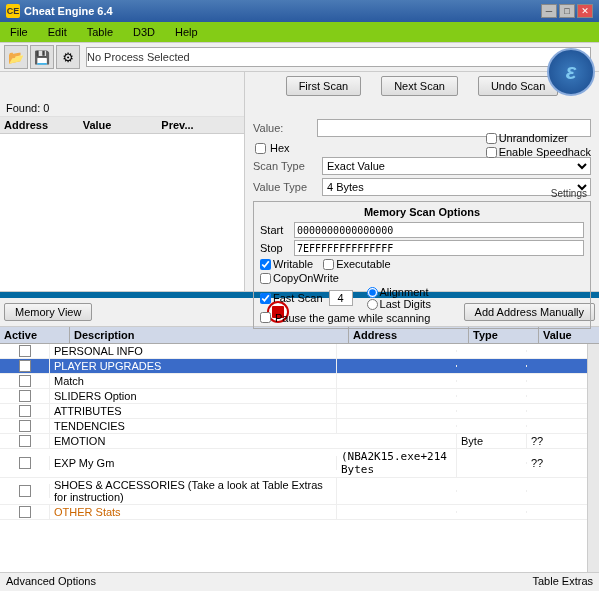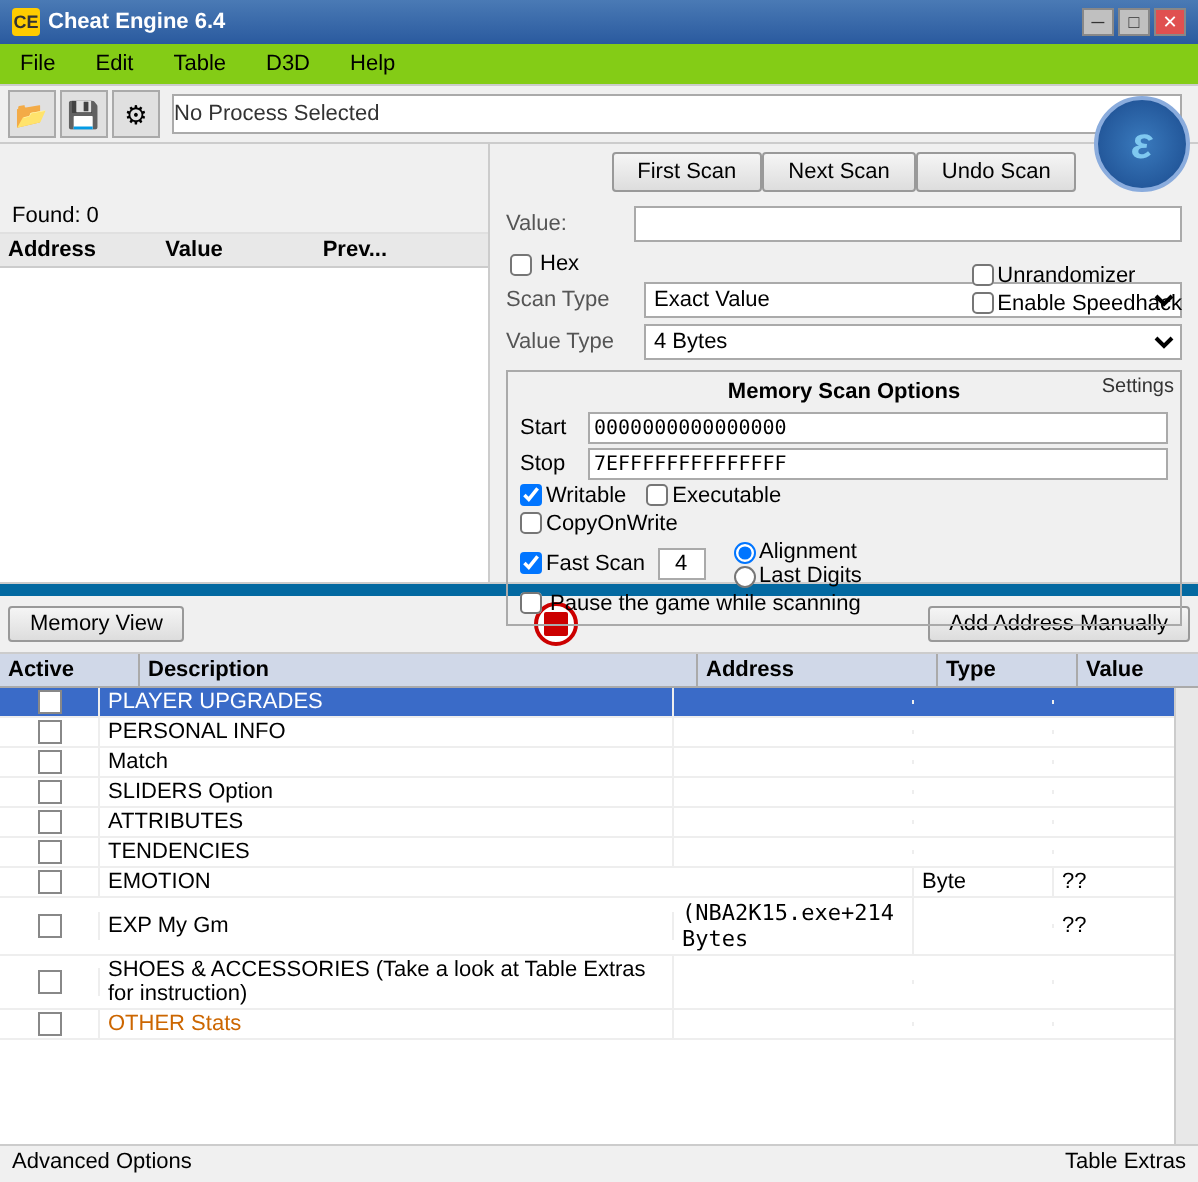--- a/index.html
+++ b/index.html
@@ -158,23 +158,23 @@
     .right-panel {
       flex: 1;
       padding: 4px 8px;
       display: flex;
       flex-direction: column;
       gap: 3px;
       position: relative;
     }
     .scan-buttons {
       display: flex;
-      gap: 0;
+      gap: 20px;
       justify-content: center;
-      margin-bottom: 4px;
+      margin-bottom: 20px;
     }
     .scan-btn {
       padding: 3px 12px;
       background: linear-gradient(to bottom, #f5f5f5, #ddd);
       border: 1px solid #999;
       cursor: pointer;
       font-size: 11px;
       border-radius: 2px;
     }
     .value-row {
@@ -235,21 +235,21 @@
     }
     .checkbox-row {
       display: flex;
       gap: 10px;
       font-size: 11px;
       align-items: center;
       margin-bottom: 2px;
     }
     .checkbox-item {
       display: flex;
-      align-items: flex-start;
+      align-items: center;
       gap: 2px;
     }
     .fast-scan-row {
       display: flex;
       align-items: center;
       gap: 6px;
       font-size: 11px;
     }
     .small-input {
       width: 24px;
@@ -570,37 +570,37 @@
       </div>
       <div class="th-type">
         <span>Type</span>
       </div>
       <div class="th-val">
         <span>Value</span>
       </div>
     </div>
     <div class="table-with-scroll">
       <div class="table-body" id="table-body" style="flex:1;">
+          <div class="table-row">
+      <div class="td-active">
+        <div style="width:12px;height:12px;border:1px solid #888;background:white;"></div>
+      </div>
+      <div class="td-desc">PERSONAL INFO</div>
+      <div class="td-addr"></div>
+      <div class="td-type"></div>
+      <div class="td-val"></div>
+    </div>
           <div class="table-row selected">
       <div class="td-active">
         <div style="width:12px;height:12px;border:1px solid #888;background:white;"></div>
       </div>
       <div class="td-desc" style="color: white;">PLAYER UPGRADES</div>
       <div class="td-addr" style="color: white;"></div>
       <div class="td-type" style="color: white;"></div>
       <div class="td-val" style="color: white;"></div>
-    </div>
-          <div class="table-row">
-      <div class="td-active">
-        <div style="width:12px;height:12px;border:1px solid #888;background:white;"></div>
-      </div>
-      <div class="td-desc">PERSONAL INFO</div>
-      <div class="td-addr"></div>
-      <div class="td-type"></div>
-      <div class="td-val"></div>
     </div>
           <div class="table-row">
       <div class="td-active">
         <div style="width:12px;height:12px;border:1px solid #888;background:white;"></div>
       </div>
       <div class="td-desc">Match</div>
       <div class="td-addr"></div>
       <div class="td-type"></div>
       <div class="td-val"></div>
     </div>

